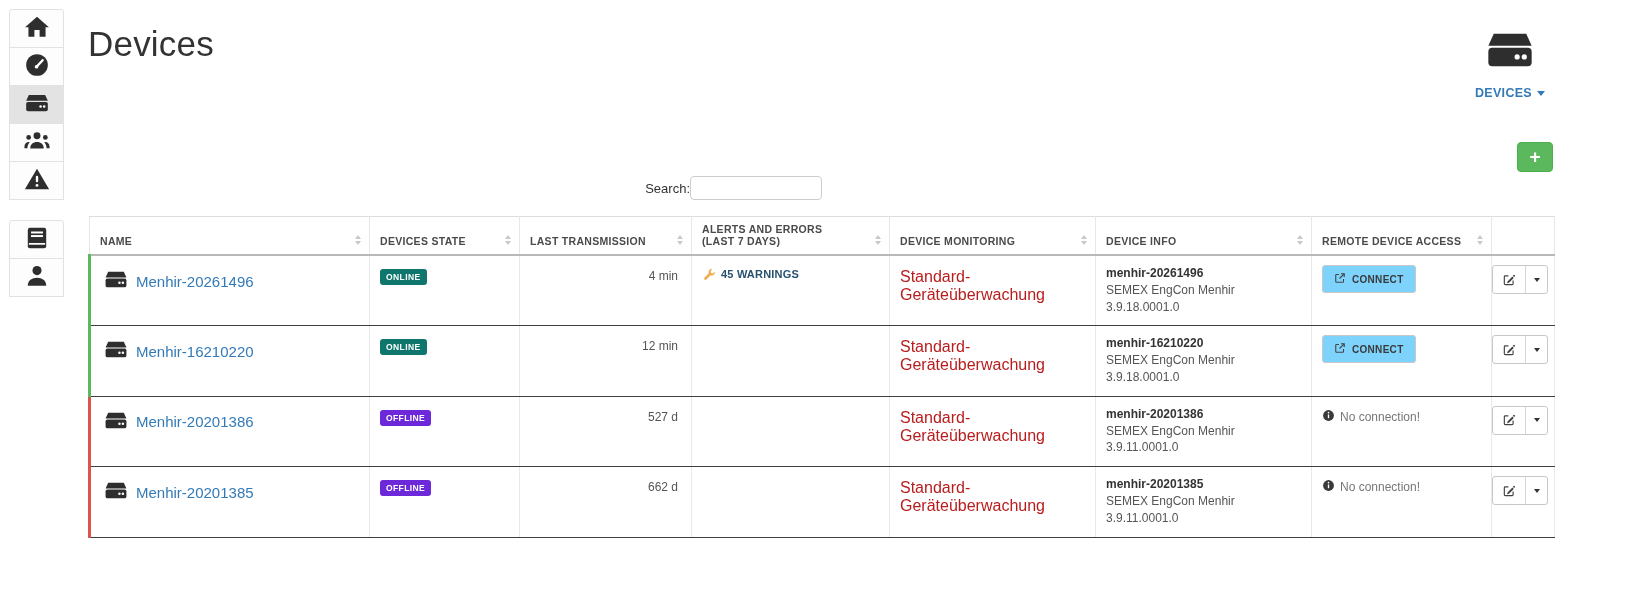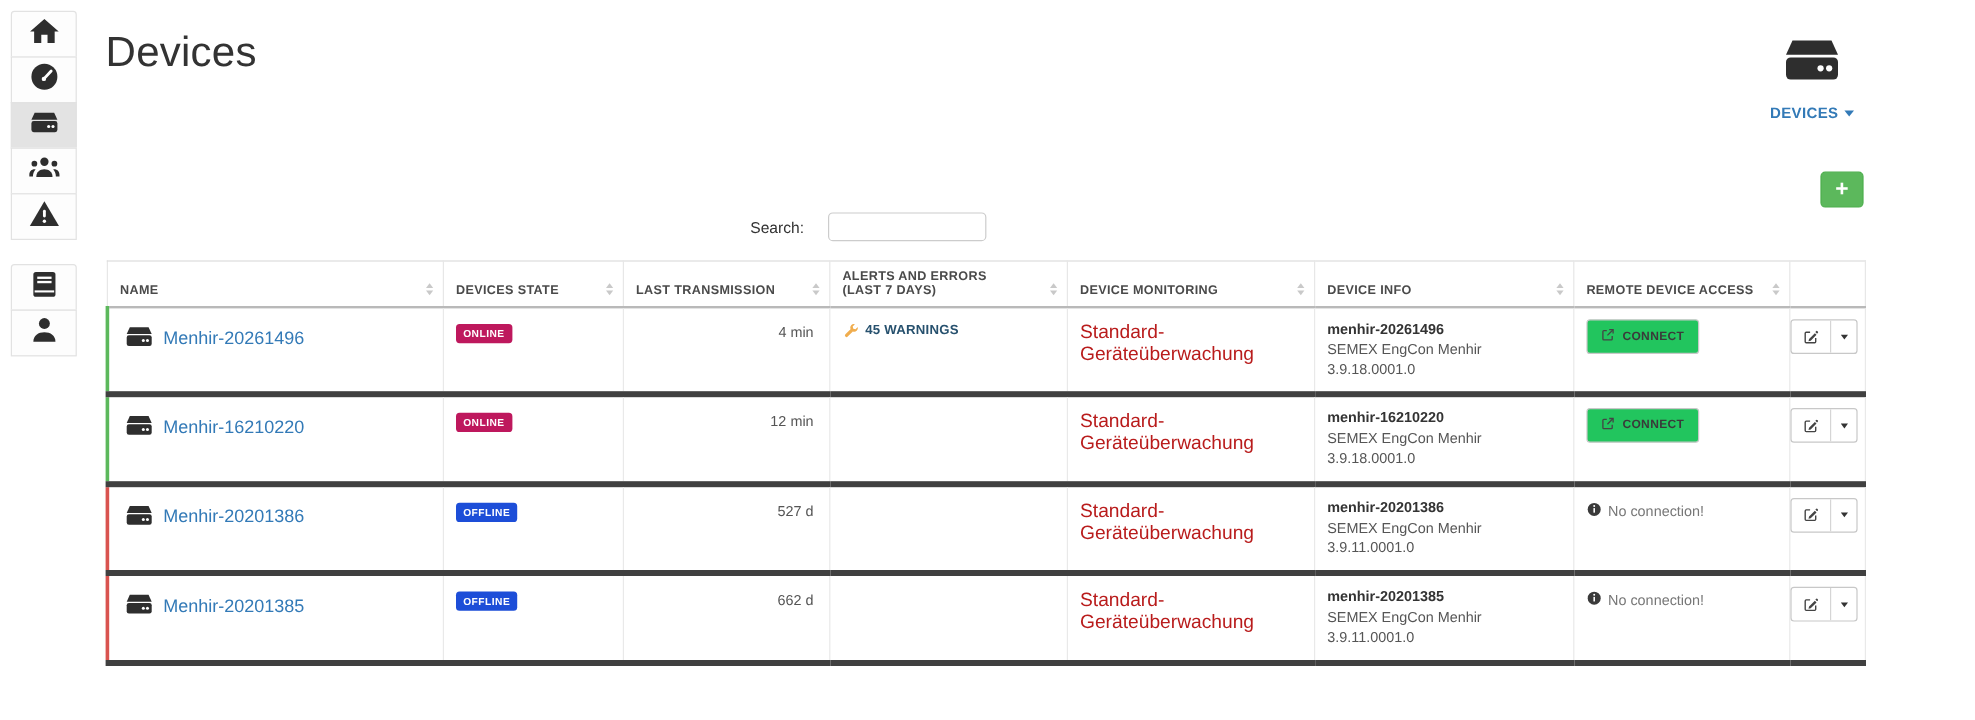--- a/index.html
+++ b/index.html
@@ -55,21 +55,21 @@
     border-top: 5px solid #337ab7;
   }
 
   .add-row { display: flex; justify-content: flex-end; margin-top: 42px; }
   .add-btn {
     width: 36px; height: 30px; background: #5cb85c; border: 1px solid #4cae4c;
     border-radius: 4px; color: #fff; font-size: 19px; font-weight: 700;
     display: flex; align-items: center; justify-content: center; cursor: pointer;
   }
 
-  .search-row { width: 734px; margin-top: 4px; display: flex; justify-content: flex-end; align-items: center; gap: 20px; }
+  .search-row { width: 734px; margin-top: 4px; display: flex; justify-content: flex-end; align-items: center; gap: 0; }
   .search-label { font-size: 13px; color: #333; }
   .search-input {
     width: 132px; height: 24px;
     border: 1px solid #ccc; border-radius: 4px;
     font-size: 12px; padding: 0 6px;
     font-family: "Liberation Sans", sans-serif;
   }
 
   
   table.devices-table { width: 1465px; border-collapse: collapse; table-layout: fixed; margin-top: 16px; }
@@ -82,57 +82,57 @@
     text-align: left; vertical-align: bottom; cursor: pointer;
   }
   .th-inner { display: flex; justify-content: space-between; align-items: flex-end; }
   .sort { display: inline-flex; flex-direction: column; gap: 2px; margin-left: 6px; padding-bottom: 2px; }
   .sort i { width: 0; height: 0; border-left: 3.5px solid transparent; border-right: 3.5px solid transparent; }
   .sort .up { border-bottom: 4px solid #c9c9c9; }
   .sort .dn { border-top: 4px solid #c9c9c9; }
 
   tr.device-row { height: 64px; }
   td {
-    border-bottom: 5px solid #404040;
+    border-bottom: 1px solid #404040;
     border-left: 1px solid #e9e9e9; border-right: 1px solid #e9e9e9;
     vertical-align: top; font-size: 12px; padding: 10px 10px;
   }
   tr.state-online td:first-child { border-left: 3px solid #5cb85c; }
   tr.state-offline td:first-child { border-left: 3px solid #d9534f; }
 
   .name-wrap { display: flex; align-items: center; gap: 5px; padding-top: 1px; }
   .dev-ico svg { width: 30px; height: 25px; fill: #2e2e2e; }
   .name-link { color: #337ab7; font-size: 15px; text-decoration: none; cursor: pointer; }
 
   .badge {
     display: inline-block; margin-top: 3px;
     font-size: 8.5px; font-weight: 700; letter-spacing: .4px; color: #fff;
     padding: 3px 6px; border-radius: 3px;
   }
-  .badge.online  { background: #be185d; }
-  .badge.offline { background: #1d4ed8; }
+  .badge.online  { background: #0f766e; }
+  .badge.offline { background: #6d28d9; }
 
   .cell-last { text-align: right; color: #555; padding-right: 13px; padding-top: 13px; }
 
   .cell-alerts { padding-top: 12px; }
   .alert-wrap { display: flex; align-items: flex-start; gap: 5px; }
   .warn-ico svg { width: 14px; height: 14px; fill: #f0ad4e; }
   .warn-text { color: #27516e; font-weight: 700; font-size: 11px; letter-spacing: .2px; cursor: pointer; }
 
   .cell-mon { padding-top: 12px; }
   .mon-link { color: #b91c1c; font-size: 16px; text-decoration: none; cursor: pointer; }
 
   .cell-info { line-height: 1.4; padding-top: 9px; }
   .info-host { font-weight: 700; color: #333; }
   .info-line { color: #555; }
 
   .cell-access { padding-top: 9px; }
   .connect-btn {
     display: inline-flex; align-items: center; gap: 6px;
-    border: 1px solid #c8c8c8; border-radius: 3px; background: #22c55e;
+    border: 1px solid #c8c8c8; border-radius: 3px; background: #7dd3fc;
     padding: 6px 11px; font-size: 10px; font-weight: 700; color: #3a3a3a;
     letter-spacing: .3px; cursor: pointer;
   }
   .conn-ico svg { width: 12px; height: 12px; stroke: #444; fill: none; stroke-width: 2.2; }
   .noconn { display: inline-flex; align-items: center; gap: 5px; color: #777; padding-top: 3px; }
   .info-ico svg { width: 13px; height: 13px; }
 
   .cell-actions { padding: 9px 6px 0 0; text-align: right; }
   .btn-group { display: inline-flex; border: 1px solid #c8c8c8; border-radius: 3px; overflow: hidden; background: #fff; }
   .btn-edit { width: 32px; height: 27px; display: flex; align-items: center; justify-content: center; cursor: pointer; }

